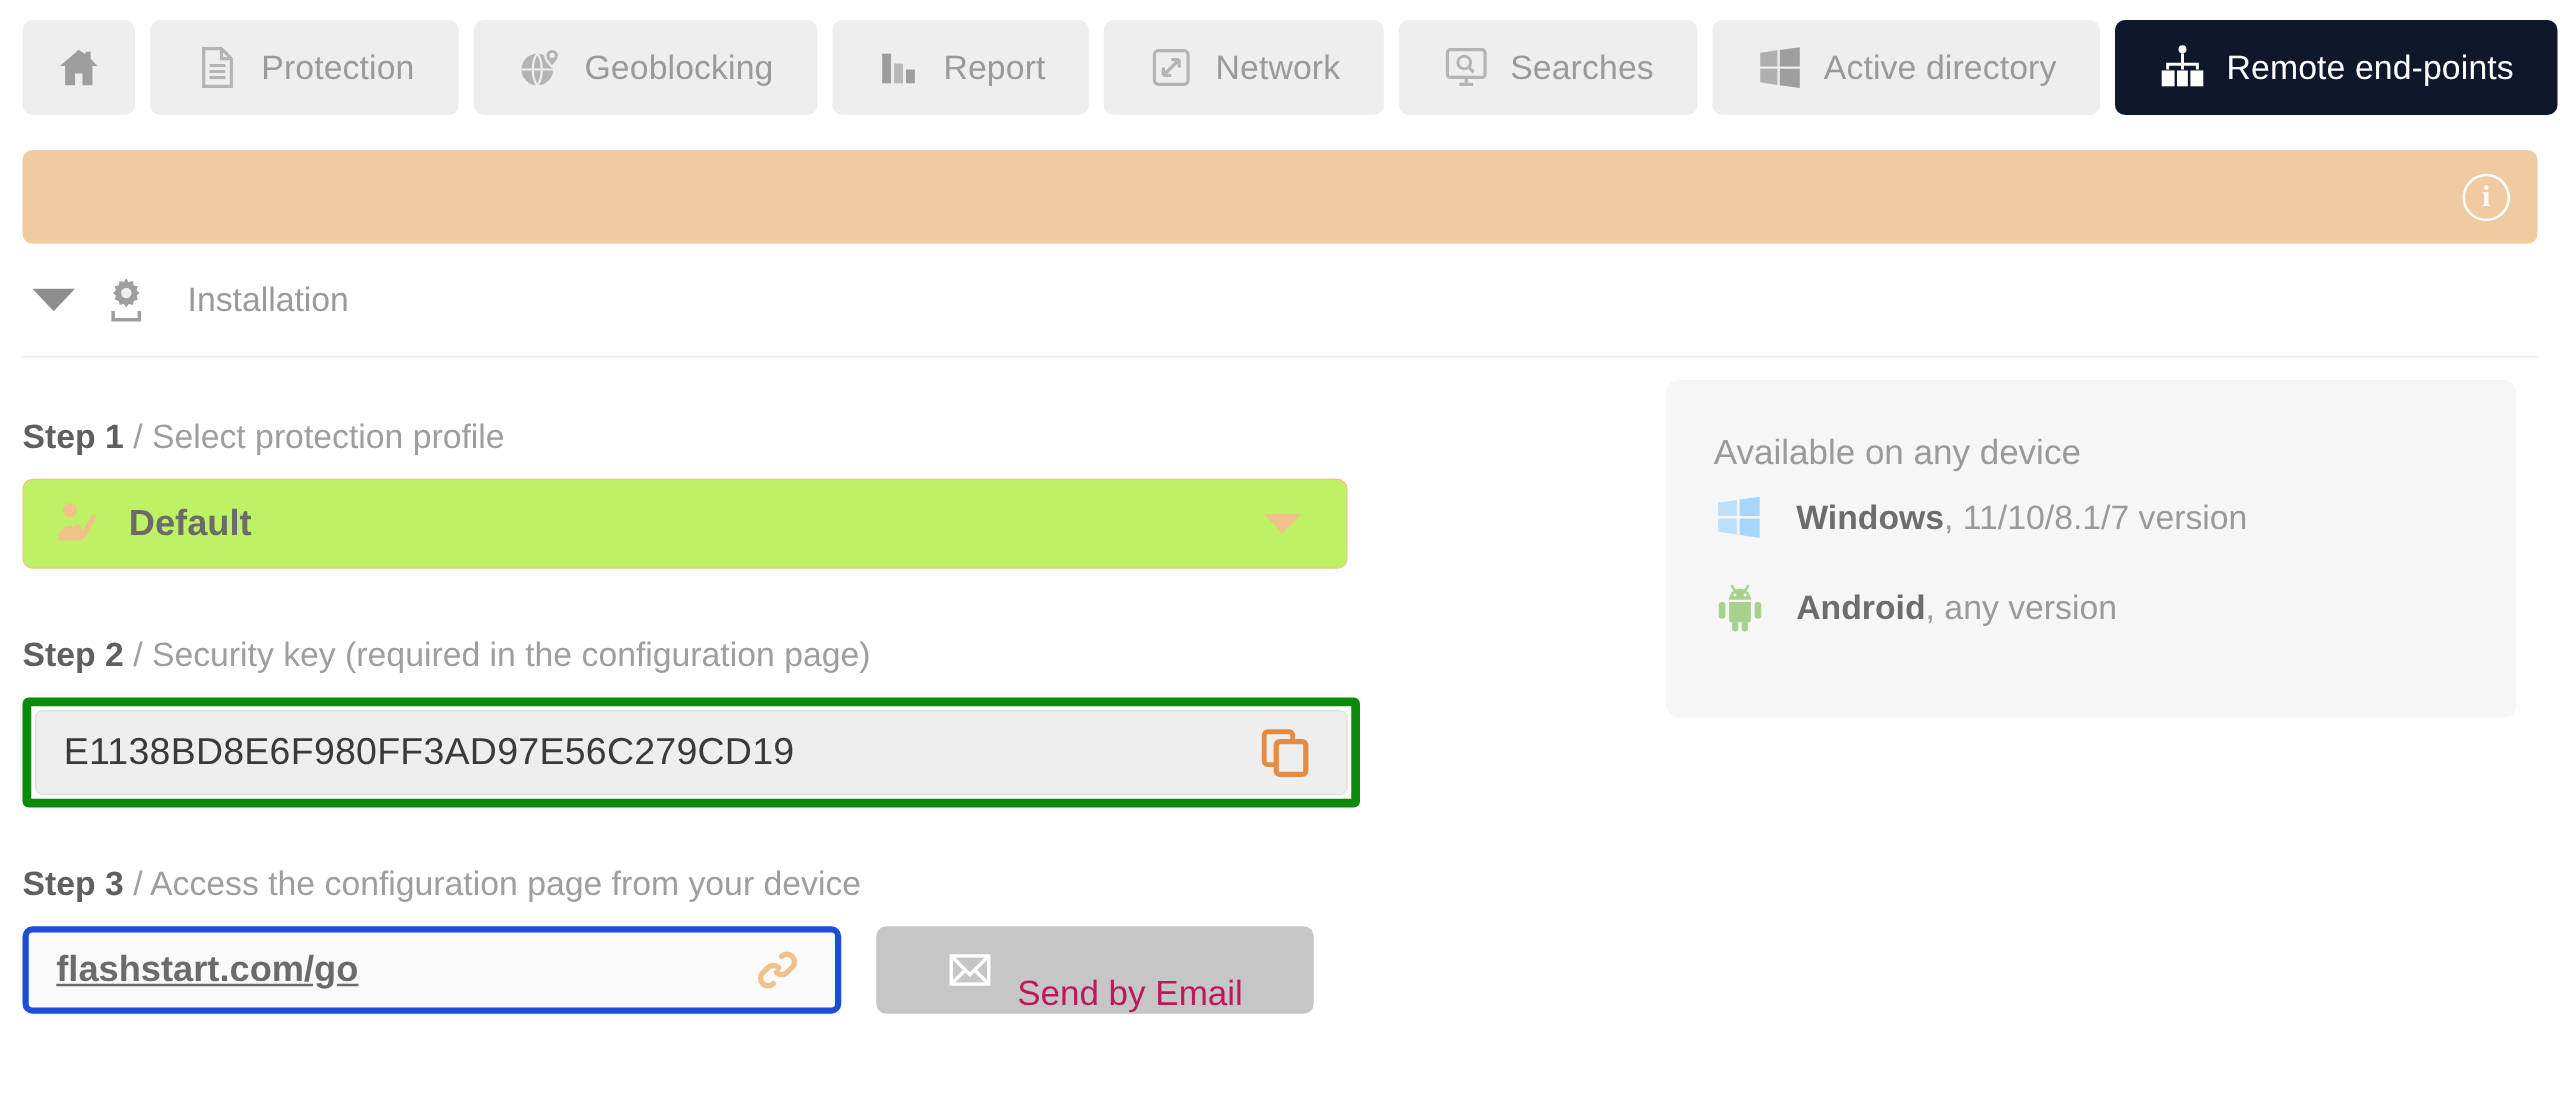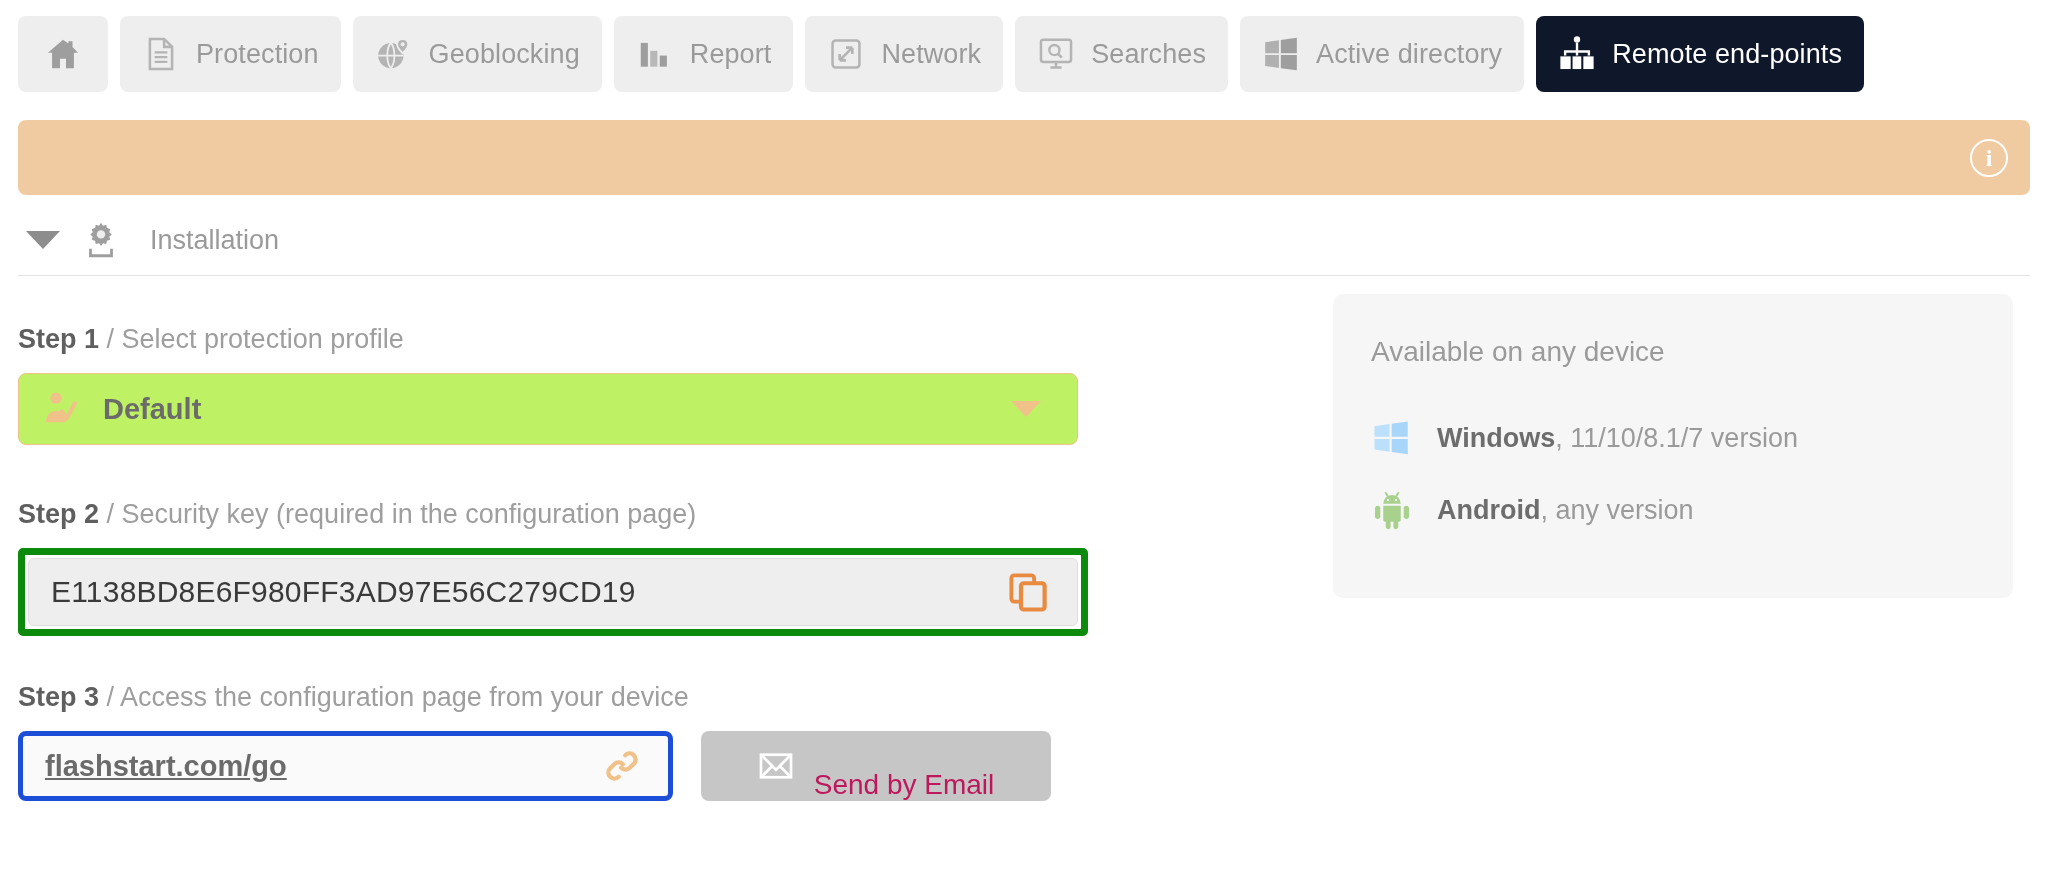--- a/index.html
+++ b/index.html
@@ -19,21 +19,21 @@
     gap: 12px;
     padding: 16px 0 0 18px;
     height: 100px;
   }
   .nav-tab {
     display: flex;
     align-items: center;
     gap: 16px;
     background: #eeeeee;
     border-radius: 8px;
-    padding: 0 22px;
+    padding: 0 35px;
     height: 76px;
     cursor: pointer;
     flex: 0 0 auto;
   }
   .nav-tab.home { padding: 0 26px; }
   .nav-tab.active { background: #0f172a; }
   .nav-label {
     font-size: 27px;
     color: #9a9a9a;
     white-space: nowrap;
@@ -66,21 +66,21 @@
     cursor: pointer;
     line-height: 1;
   }
 
   
   #section-head {
     margin: 24px 18px 0 18px;
     display: flex;
     align-items: center;
     gap: 20px;
-    padding-bottom: 14px;
+    padding-bottom: 24px;
     border-bottom: 1px solid #e3e3e3;
   }
   #collapse-tri {
     width: 0; height: 0;
     border-left: 17px solid transparent;
     border-right: 17px solid transparent;
     border-top: 18px solid #8d8d8d;
     cursor: pointer;
     margin-left: 8px;
   }
@@ -205,21 +205,20 @@
   
   #device-panel {
     background: #f6f6f6;
     border-radius: 10px;
     padding: 42px 40px 52px 38px;
     width: 680px;
   }
   #device-title {
     font-size: 28px;
     color: #9a9a9a;
-    margin-bottom: 34px;
   }
   .device-row {
     display: flex;
     align-items: center;
     gap: 24px;
     height: 72px;
   }
   .device-ico { width: 42px; height: 42px; flex: 0 0 42px; }
   .device-text { font-size: 27px; color: #9a9a9a; white-space: nowrap; }
   .device-text b { color: #6d6d6d; font-weight: bold; }

